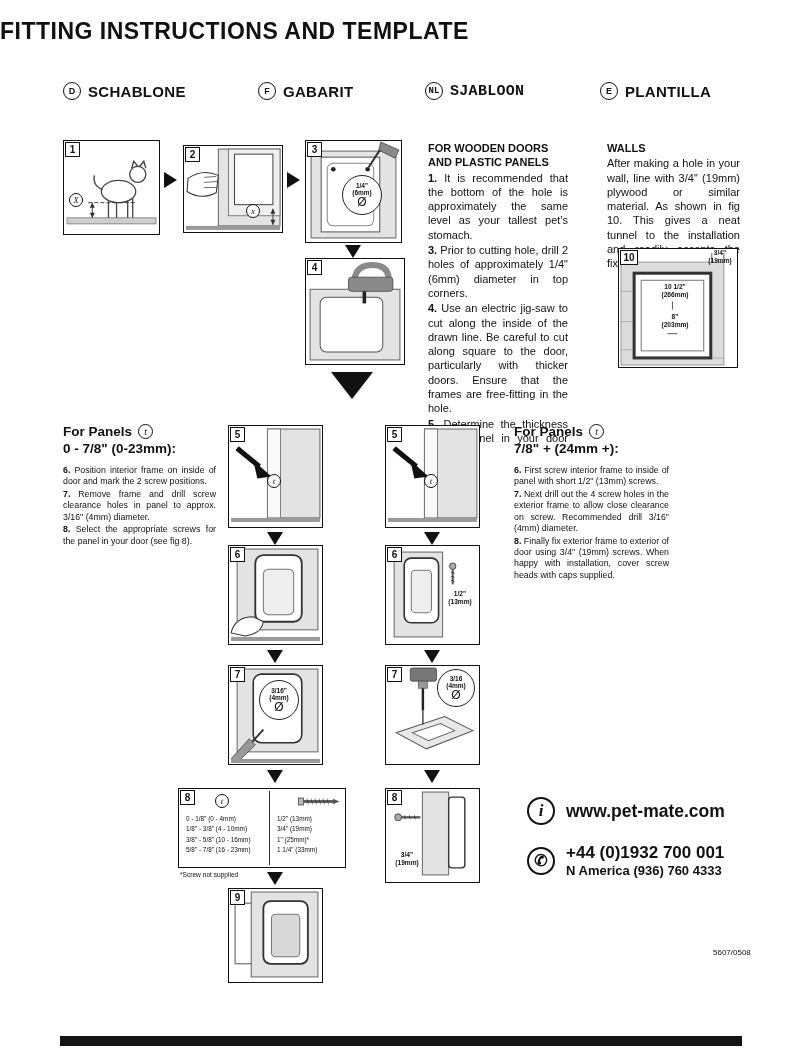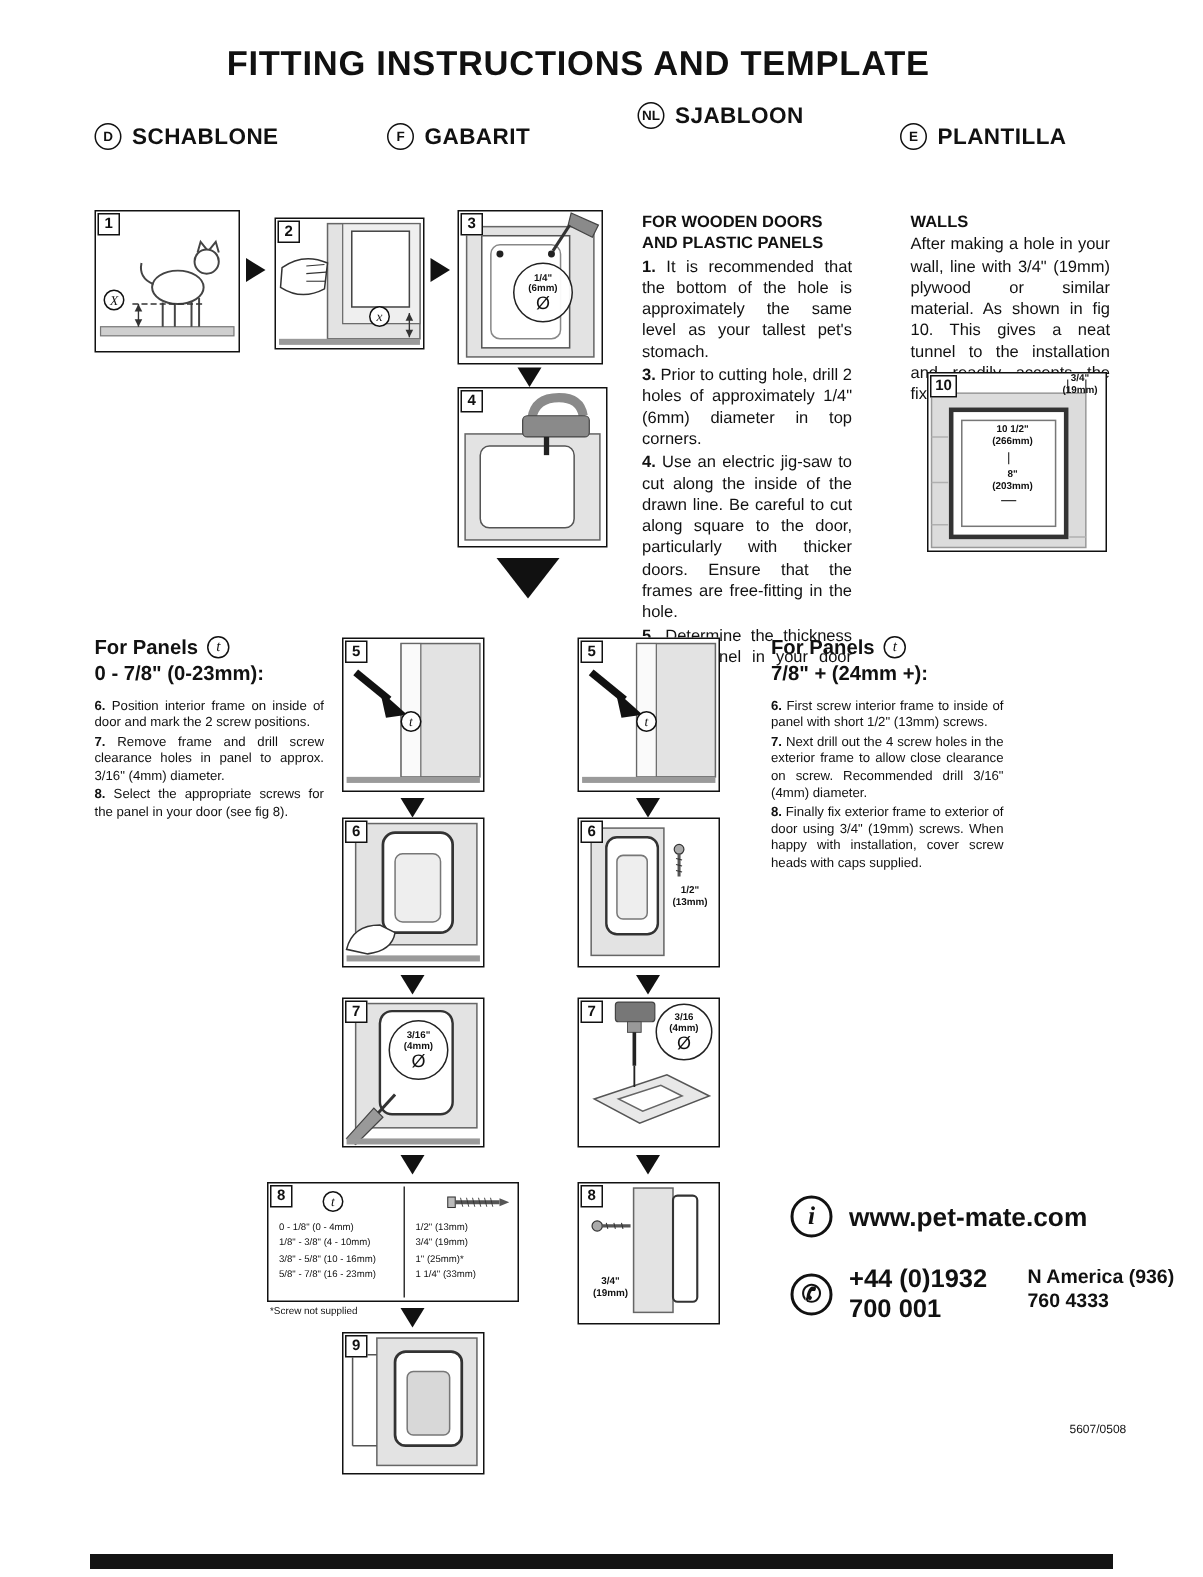--- a/index.html
+++ b/index.html
@@ -3,21 +3,21 @@
 <meta charset="utf-8">
 <style>
   * { margin:0; padding:0; box-sizing:border-box; }
   html,body { background:#fff; }
   .page {
     position:relative; width:802px; height:1051px; margin:0 auto;
     background:#fff; font-family:"Liberation Sans", sans-serif; color:#111;
     overflow:hidden;
   }
   .title {
-    position:absolute; left:0; top:29px; width:771px; text-align:center;
+    position:absolute; left:0; top:18px; width:771px; text-align:left;
     font-size:23px; font-weight:bold; letter-spacing:0.5px;
   }
   
   .lang { position:absolute; display:flex; align-items:center; gap:7px; }
   .lang-circle {
     width:18px; height:18px; border:1.8px solid #111; border-radius:50%;
     display:flex; align-items:center; justify-content:center;
     font-size:9px; font-weight:bold; flex:0 0 auto;
   }
   .lang-label { font-size:15px; font-weight:bold; letter-spacing:0.3px; }
@@ -83,21 +83,21 @@
   .footnote { position:absolute; font-size:6.6px; }
 
   
   .contact-row { position:absolute; display:flex; align-items:center; gap:11px; }
   .cicon {
     width:28px; height:28px; border:2.2px solid #111; border-radius:50%; flex:0 0 auto;
     display:flex; align-items:center; justify-content:center; font-size:16px; font-weight:bold;
   }
   .cicon i { font-family:"Liberation Serif", serif; font-style:italic; font-size:17px; }
   .web-text { font-size:17.5px; font-weight:bold; }
-  .phone-lines { display:flex; flex-direction:row; }
+  .phone-lines { display:flex; flex-direction:column; }
   .phone-lines .l1 { font-size:17px; font-weight:bold; line-height:1.15; }
   .phone-lines .l2 { font-size:13px; font-weight:bold; line-height:1.2; }
 
   .doc-code { position:absolute; font-size:8px;padding-left:12px; }
   .footer-bar { position:absolute; left:60px; top:1036px; width:682px; height:10px; background:#141414; }
 </style>
 </head>
 <body>
 
 <div class="page">
@@ -105,21 +105,21 @@
   <div class="title">FITTING INSTRUCTIONS AND TEMPLATE</div>
 
   <div class="lang" style="left:63px; top:82px;">
     <span class="lang-circle">D</span>
     <span class="lang-label">SCHABLONE</span>
   </div>
   <div class="lang" style="left:258px; top:82px;">
     <span class="lang-circle">F</span>
     <span class="lang-label">GABARIT</span>
   </div>
-  <div class="lang" style="left:425px; top:68px;">
+  <div class="lang" style="left:425px; top:82px;font-family:Liberation Mono, monospace;">
     <span class="lang-circle">NL</span>
     <span class="lang-label">SJABLOON</span>
   </div>
   <div class="lang" style="left:600px; top:82px;">
     <span class="lang-circle">E</span>
     <span class="lang-label">PLANTILLA</span>
   </div>
 
   <div class="fig" style="left:63px; top:140px; width:97px; height:95px;">
     <div class="fignum">1</div>

